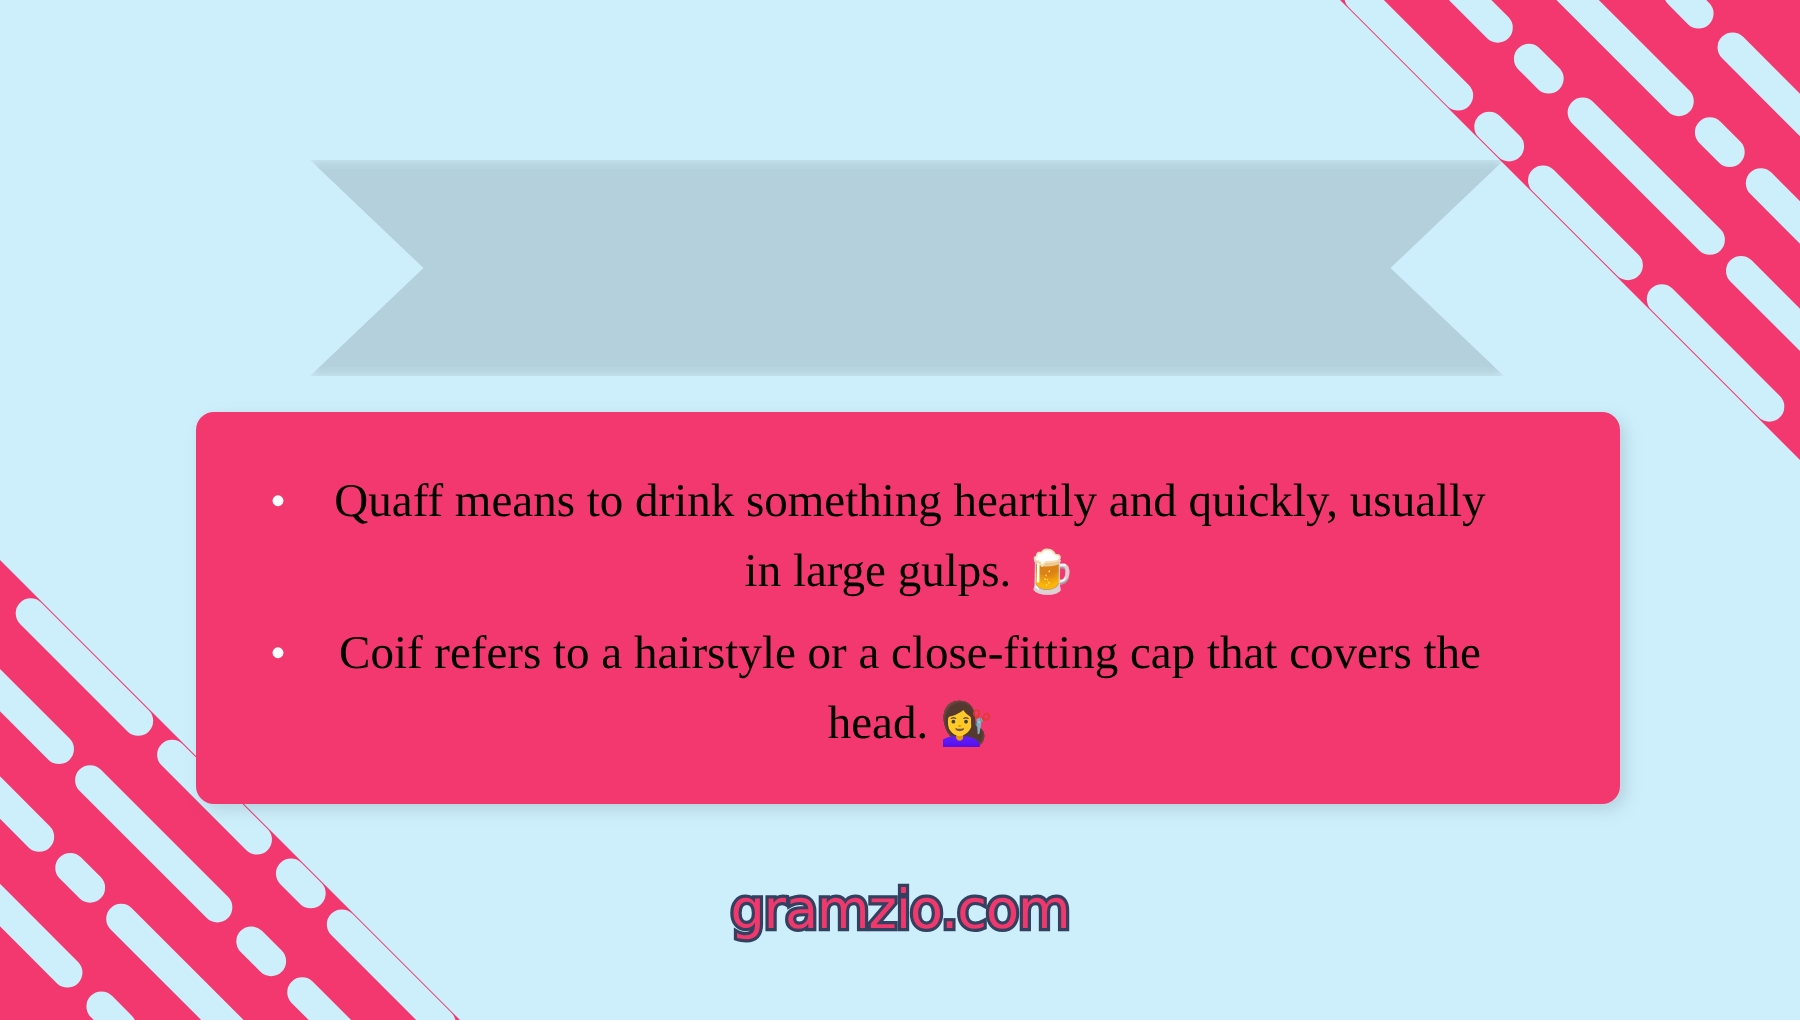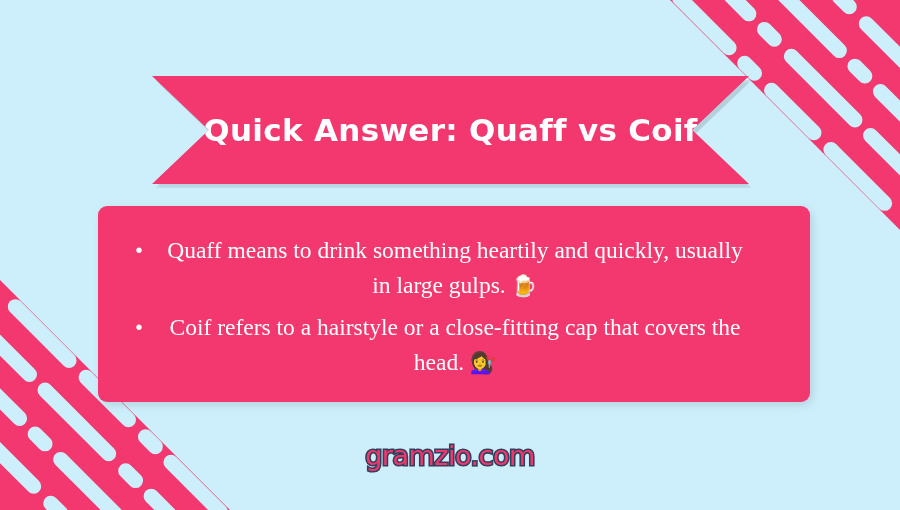--- a/index.html
+++ b/index.html
@@ -115,21 +115,21 @@
   .bullet-dot {
     flex: 0 0 auto;
     width: 46px;
     color: #ffffff;
     font-size: 20px;
     line-height: 35px;
     text-align: center;
   }
   .bullet-text {
     flex: 1 1 auto;
-    color: #ffffff;
+    color: #000000;
     font-family: "Liberation Serif", "DejaVu Serif", serif;
     font-size: 23.5px;
     line-height: 35px;
     text-align: center;
     padding-right: 44px;
   }
   .emoji {
     font-family: "DejaVu Sans", sans-serif;
     font-size: 21px;
   }
@@ -234,23 +234,20 @@
             <line x1="184" y1="218" x2="198" y2="218" stroke-width="15"></line>
             <line x1="222" y1="218" x2="290" y2="218" stroke-width="15"></line>
           </g>
         </mask>
       </defs>
       <polygon points="300,0 300,300 0,0" fill="#f2386e" mask="url(#dashmask-bl)"></polygon>
     </svg>
   </div>
 
   <div id="banner-shadow"></div>
-  <div id="banner">
-    <div id="banner-title">Quick Answer: Quaff vs Coif</div>
-  </div>
 
   <div id="body-card-shadow"></div>
   <div id="body-card">
     <ul id="bullet-list">
       <li class="bullet-row">
         <span class="bullet-dot">•</span>
         <span class="bullet-text"><span>Quaff means to drink something heartily and quickly, usually in large gulps. </span><span class="emoji">🍺</span></span>
       </li>
       <li class="bullet-row">
         <span class="bullet-dot">•</span>

